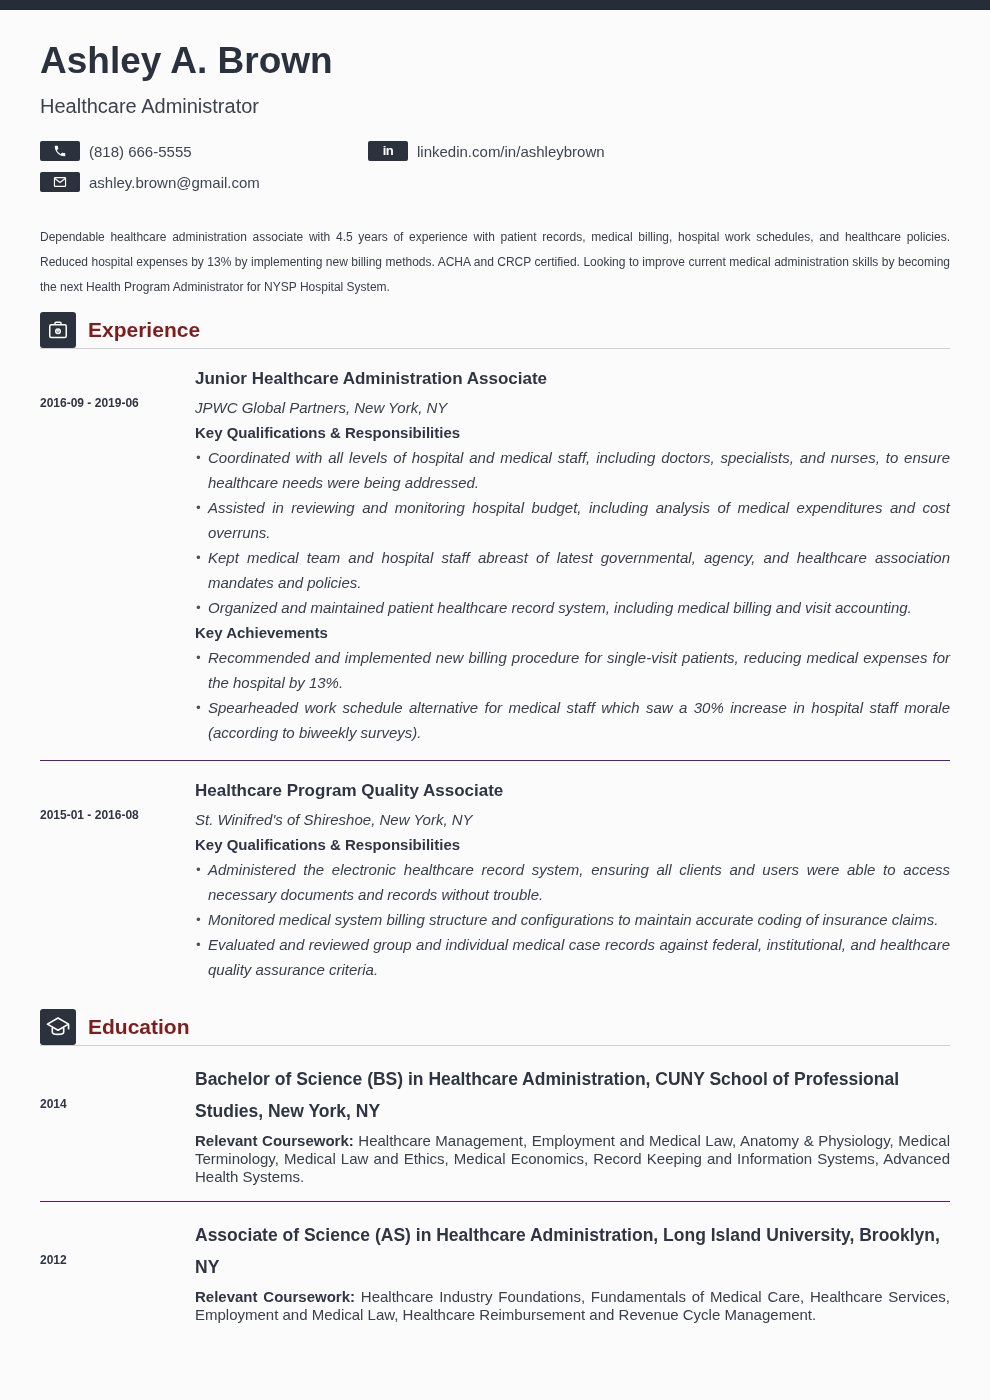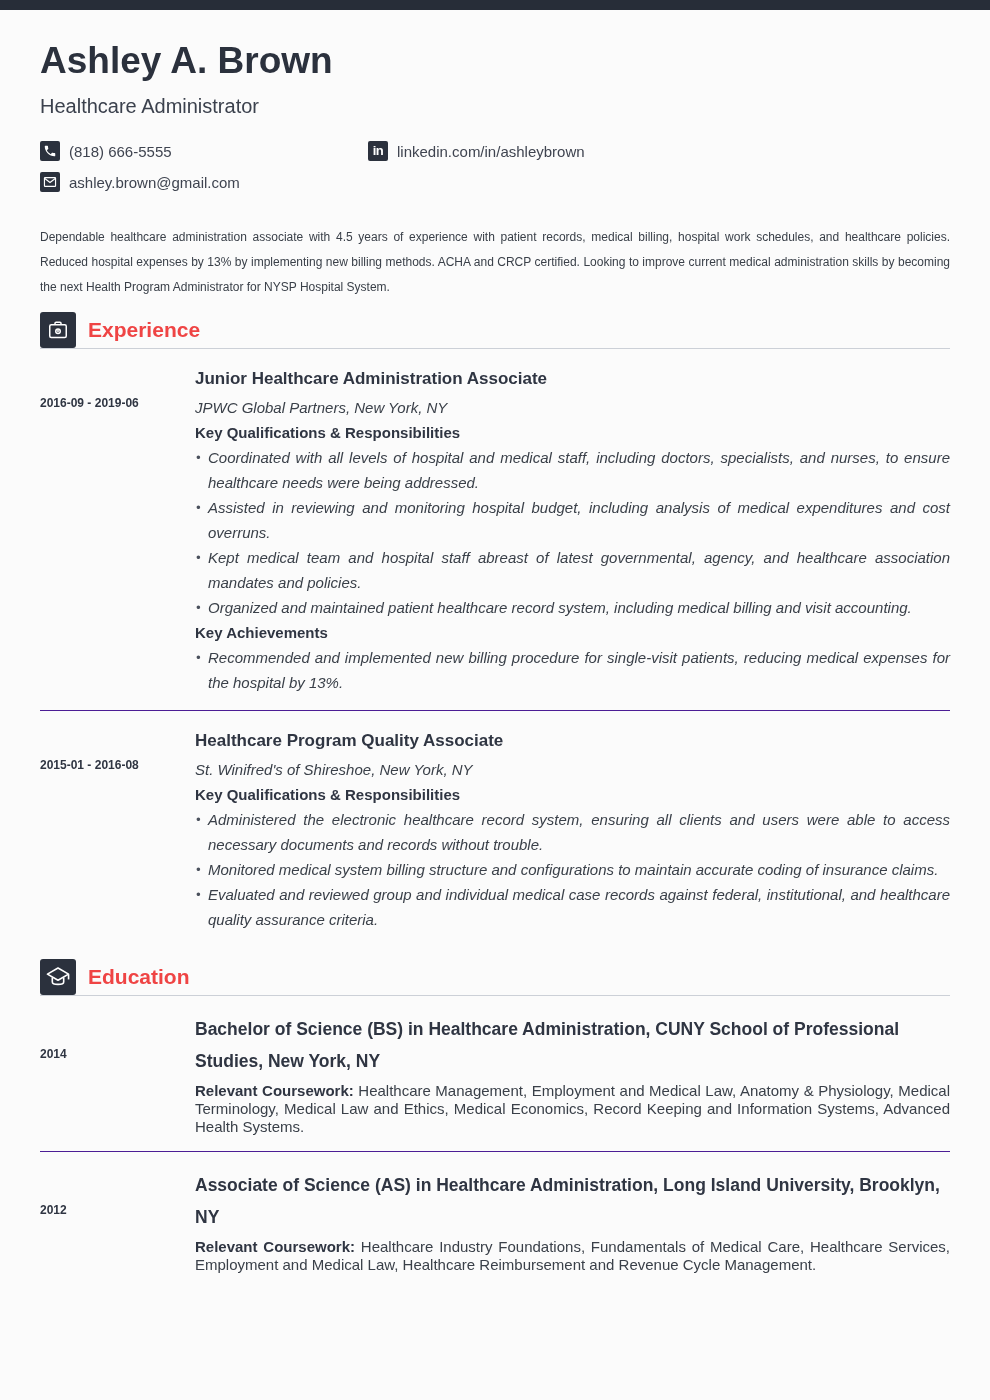--- a/index.html
+++ b/index.html
@@ -27,21 +27,21 @@
   }
   .contacts {
     margin-top: 23px;
     display: grid;
     grid-template-columns: 328px 1fr;
     row-gap: 11px;
     width: 720px;
   }
   .contact { display: flex; align-items: center; gap: 9px; font-size: 15px; color: #3f4450; }
   .cicon {
-    width: 20px; height: 20px; flex: none;
+    width: 40px; height: 20px; flex: none;
     background: #2b313d; border-radius: 2px;
     display: flex; align-items: center; justify-content: center;
     color: #fff;
   }
   .cicon svg { display: block; }
   .in-glyph { color:#fff; font-size: 13px; font-weight: bold; line-height: 1; letter-spacing: -0.5px; padding-bottom: 1px; }
 
   
   .summary {
     margin-top: 33px;
@@ -54,21 +54,21 @@
     margin-top: 12px;
     display: flex; align-items: center; gap: 12px;
     border-bottom: 1px solid #ccd0d7;
   }
   .sicon {
     width: 36px; height: 36px; flex: none;
     background: #2b313d; border-radius: 3px;
     display: flex; align-items: center; justify-content: center;
   }
   .section-header h2 {
-    margin: 0; font-size: 21px; font-weight: bold; color: #ef4444;
+    margin: 0; font-size: 21px; font-weight: bold; color: #7f1d1d;
     line-height: 36px;
   }
 
   
   .item { display: flex; padding: 17px 0 15px; }
   .item.sep { border-top: 1px solid #4c1d95; justify-content: space-between; }
   .dates {
     width: 155px; flex: none;
     font-size: 12px; font-weight: bold; color: #2f3542;
     padding-top: 4px; line-height: 18px; margin-top: 24px;
@@ -166,20 +166,21 @@
         <div class="group-label">Key Qualifications &amp; Responsibilities</div>
         <ul class="bullets">
           <li>Coordinated with all levels of hospital and medical staff, including doctors, specialists, and nurses, to ensure healthcare needs were being addressed.</li>
           <li>Assisted in reviewing and monitoring hospital budget, including analysis of medical expenditures and cost overruns.</li>
           <li>Kept medical team and hospital staff abreast of latest governmental, agency, and healthcare association mandates and policies.</li>
           <li>Organized and maintained patient healthcare record system, including medical billing and visit accounting.</li>
         </ul>
         <div class="group-label">Key Achievements</div>
         <ul class="bullets">
           <li>Recommended and implemented new billing procedure for single-visit patients, reducing medical expenses for the hospital by 13%.</li>
+          <li>Spearheaded work schedule alternative for medical staff which saw a 30% increase in hospital staff morale (according to biweekly surveys).</li>
         </ul>
       </div>
     </div>
 
     <div class="item sep">
       <div class="dates">2015-01 - 2016-08</div>
       <div class="details">
         <h3 class="jobtitle">Healthcare Program Quality Associate</h3>
         <div class="company">St. Winifred's of Shireshoe, New York, NY</div>
         <div class="group-label">Key Qualifications &amp; Responsibilities</div>

